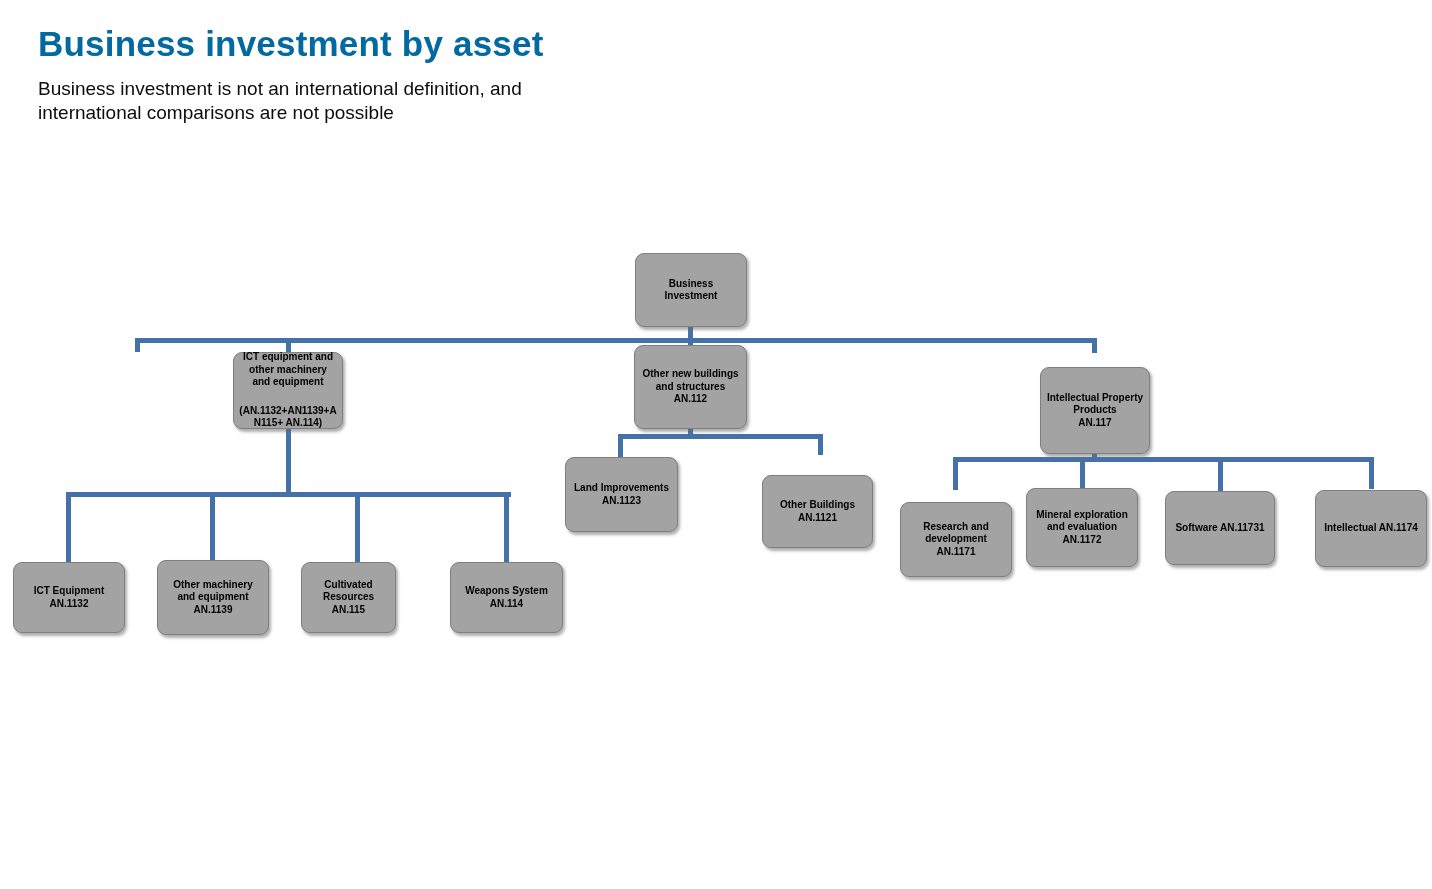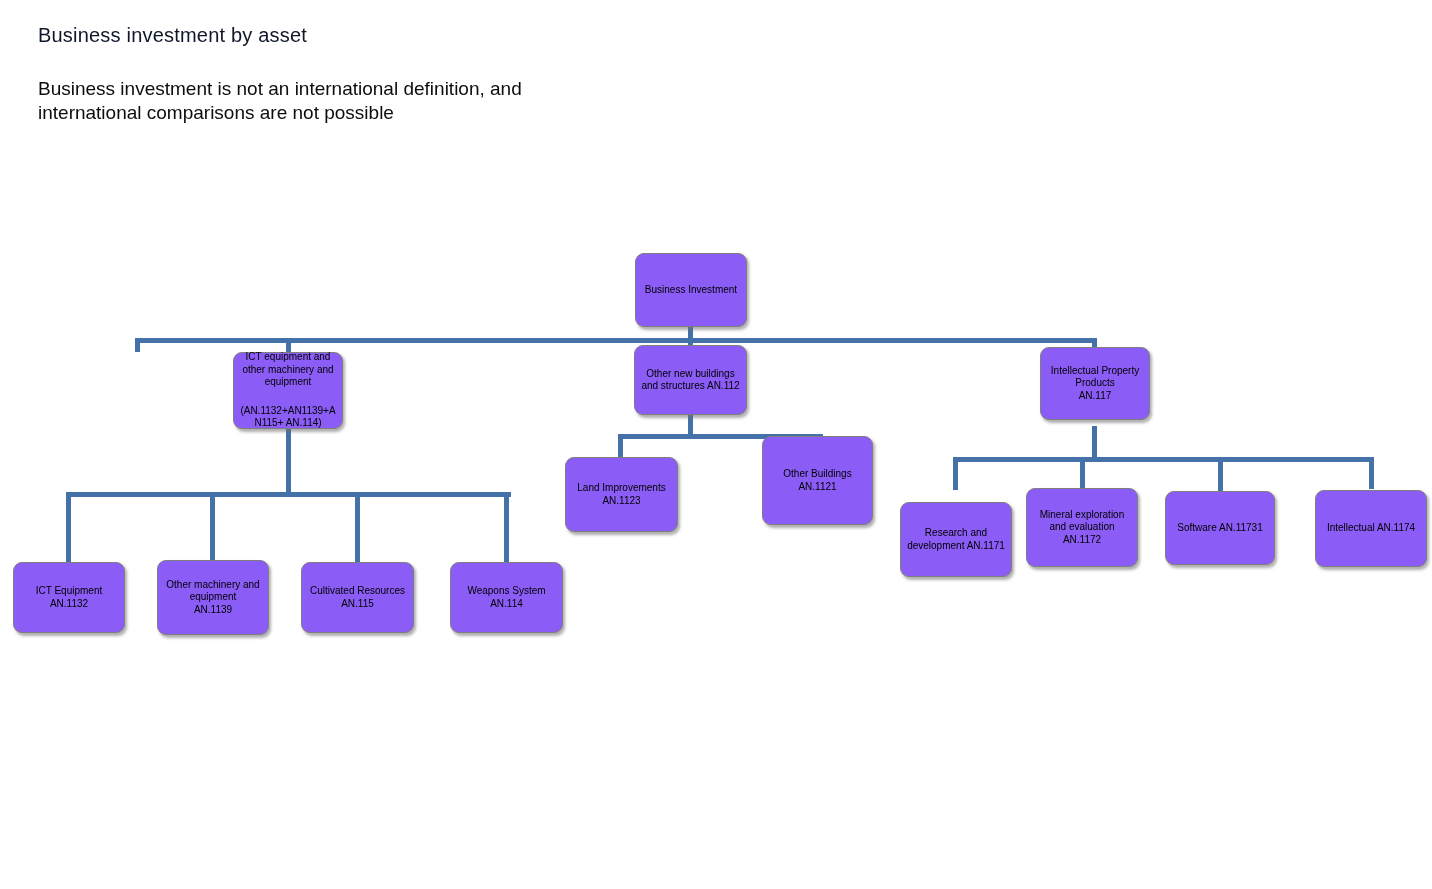--- a/index.html
+++ b/index.html
@@ -8,52 +8,53 @@
     width: 1432px;
     height: 889px;
     background: #ffffff;
     overflow: hidden;
     font-family: "Liberation Sans", sans-serif;
   }
   #page-title {
     position: absolute;
     left: 38px;
     top: 24px;
-    font-size: 20px;
-    font-weight: 400;
-    color: #0f172a;
+    font-size: 35px;
+    font-weight: 700;
+    color: #0369a1;
     letter-spacing: 0.2px;
   }
   #page-subtitle {
     position: absolute;
     left: 38px;
     top: 57px;
     width: 500px;
     font-size: 19px;
     font-weight: 400;
     color: #0d0d0d;
     line-height: 24px;
     margin-top: 20px;
   }
   .node {
     position: absolute;
-    background: #8b5cf6;
+    background: #a3a3a3;
     border: 1px solid #7f7f7f;
     border-radius: 9px;
     box-shadow: 2px 2.5px 3px rgba(110,110,110,0.55);
     display: flex;
     flex-direction: column;
     align-items: center;
     justify-content: center;
     text-align: center;
     font-size: 10px;
     line-height: 1.25;
     color: #000000;
     padding: 4px 5px;
     box-sizing: border-box;
+    font-weight: bold;
   }
   .node .node-label {
     display: block;
     width: 100%;
     overflow-wrap: break-word;
   }
   .node .node-code {
     display: block;
     width: 100%;
     overflow-wrap: anywhere;
@@ -99,48 +100,48 @@
   <div class="node" style="left:635px; top:253px; width:112px; height:74px;">
     <span class="node-label">Business Investment</span>
   </div>
 
 
   <div class="node" style="left:233px; top:352px; width:110px; height:77px;gap:12px;">
     <span class="node-label">ICT  equipment and other machinery and equipment</span>
     <span class="node-code" style="margin-top:4px;">(AN.1132+AN1139+AN115+ AN.114)</span>
   </div>
 
-  <div class="node" style="left:634px; top:345px; width:113px; height:70px;">
+  <div class="node" style="left:634px; top:345px; width:113px; height:84px;">
     <span class="node-label">Other new buildings and structures AN.112</span>
   </div>
 
-  <div class="node" style="left:1040px; top:347px; width:110px; height:73px;">
+  <div class="node" style="left:1040px; top:367px; width:110px; height:87px;">
     <span class="node-label">Intellectual Property Products</span>
     <span class="node-code">AN.117</span>
   </div>
 
   <div class="node" style="left:565px; top:457px; width:113px; height:75px;">
     <span class="node-label">Land Improvements AN.1123</span>
   </div>
 
-  <div class="node" style="left:762px; top:436px; width:111px; height:89px;">
+  <div class="node" style="left:762px; top:475px; width:111px; height:73px;">
     <span class="node-label">Other Buildings AN.1121</span>
   </div>
 
   <div class="node" style="left:13px; top:562px; width:112px; height:71px;">
     <span class="node-label">ICT Equipment</span>
     <span class="node-code">AN.1132</span>
   </div>
 
   <div class="node" style="left:157px; top:560px; width:112px; height:75px;">
     <span class="node-label">Other machinery and equipment</span>
     <span class="node-code">AN.1139</span>
   </div>
 
-  <div class="node" style="left:301px; top:562px; width:113px; height:71px;align-items:center;">
+  <div class="node" style="left:301px; top:562px; width:95px; height:71px;align-items:center;">
     <span class="node-label">Cultivated Resources</span>
     <span class="node-code">AN.115</span>
   </div>
 
   <div class="node" style="left:450px; top:562px; width:113px; height:71px;">
     <span class="node-label">Weapons System</span>
     <span class="node-code">AN.114</span>
   </div>
 
   <div class="node" style="left:900px; top:490px; width:112px; height:75px;margin-top:12px;">

